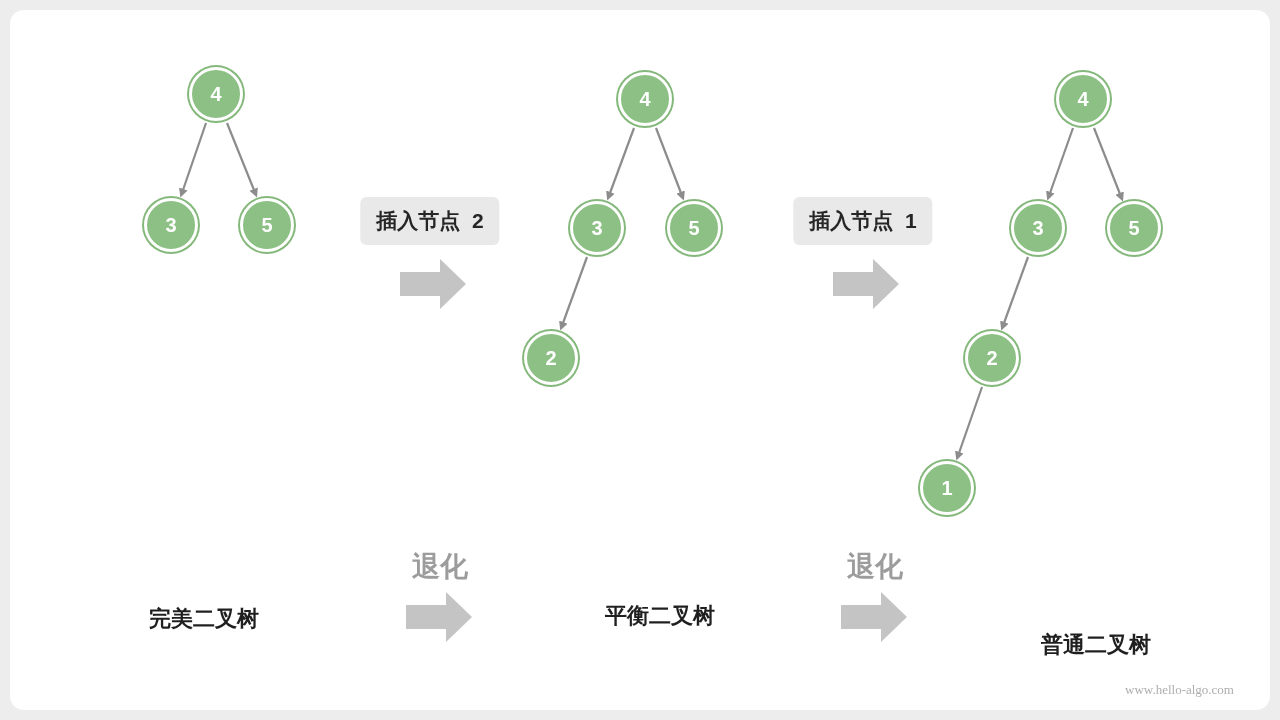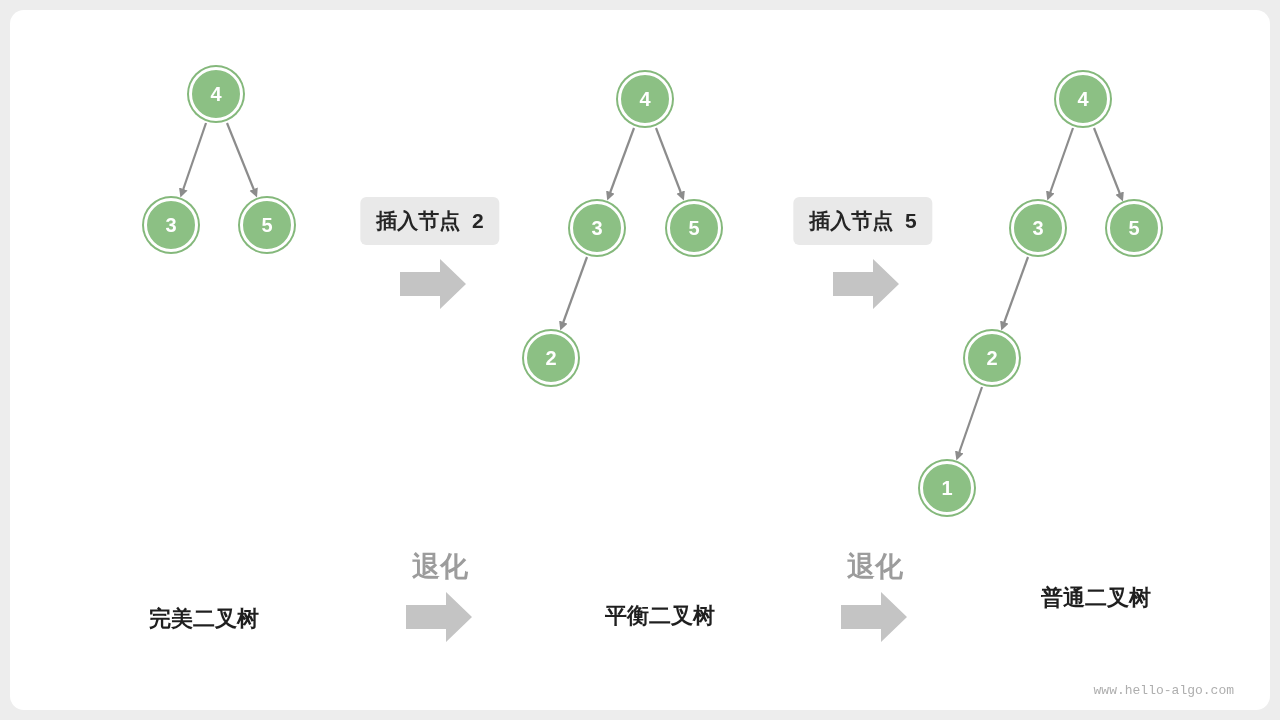--- a/index.html
+++ b/index.html
@@ -35,21 +35,21 @@
   .degrade-label{
     position:absolute;transform:translate(-50%,-50%);
     font-size:28px;font-weight:700;color:var(--muted,#9c9c9c);white-space:pre;
   }
   .tree-caption{
     position:absolute;transform:translate(-50%,-50%);
     font-size:22px;font-weight:700;color:#1f1f1f;white-space:pre;
   }
   .watermark{
     position:absolute;right:46px;bottom:22px;
-    font-family:Liberation Mono, monospace;
+    font-family:Liberation Serif, serif;
     font-size:13px;color:#aeaeae;
   }
 </style>
 </head>
 <body>
 
 <div class="card"></div>
 
 <div class="stage">
 
@@ -111,24 +111,24 @@
     <span class="node-value">5</span>
   </div>
   <div class="node" style="left:965px;top:331px">
     <span class="node-value">2</span>
   </div>
   <div class="node" style="left:920px;top:461px">
     <span class="node-value">1</span>
   </div>
 
   <div class="step-label" style="left:430px;top:221px">插入节点  2</div>
-  <div class="step-label" style="left:863px;top:221px">插入节点  5</div>
+  <div class="step-label" style="left:863px;top:221px">插入节点  1</div>
 
   <div class="degrade-label" style="left:440px;top:567px">退化</div>
   <div class="degrade-label" style="left:875px;top:567px">退化</div>
 
   <div class="tree-caption" style="left:204px;top:619px">完美二叉树</div>
   <div class="tree-caption" style="left:660px;top:616px">平衡二叉树</div>
-  <div class="tree-caption" style="left:1096px;top:598px">普通二叉树</div>
+  <div class="tree-caption" style="left:1096px;top:645px">普通二叉树</div>
 
   <div class="watermark">www.hello-algo.com</div>
 
 </div>
 
 </body></html>

